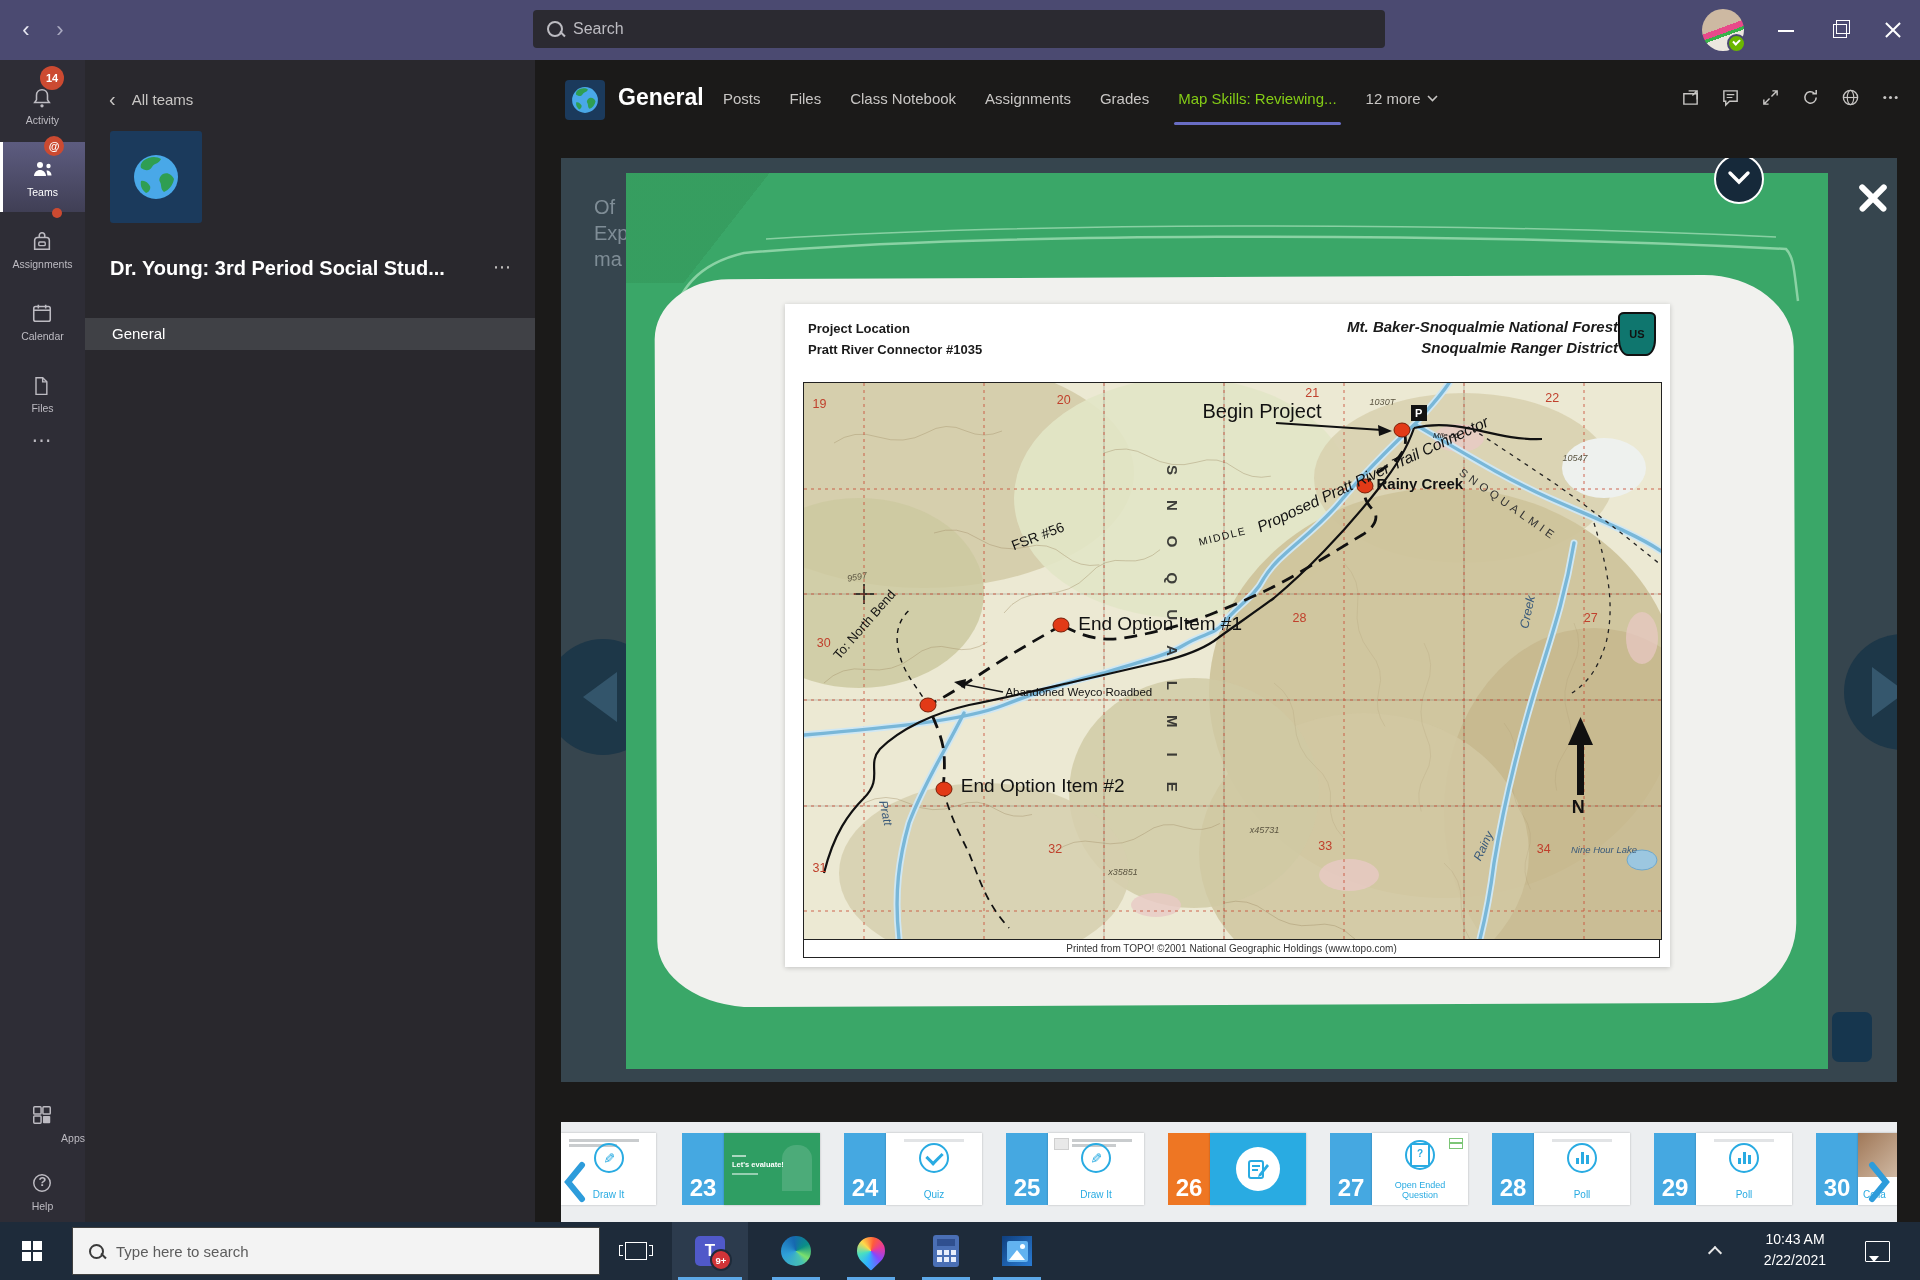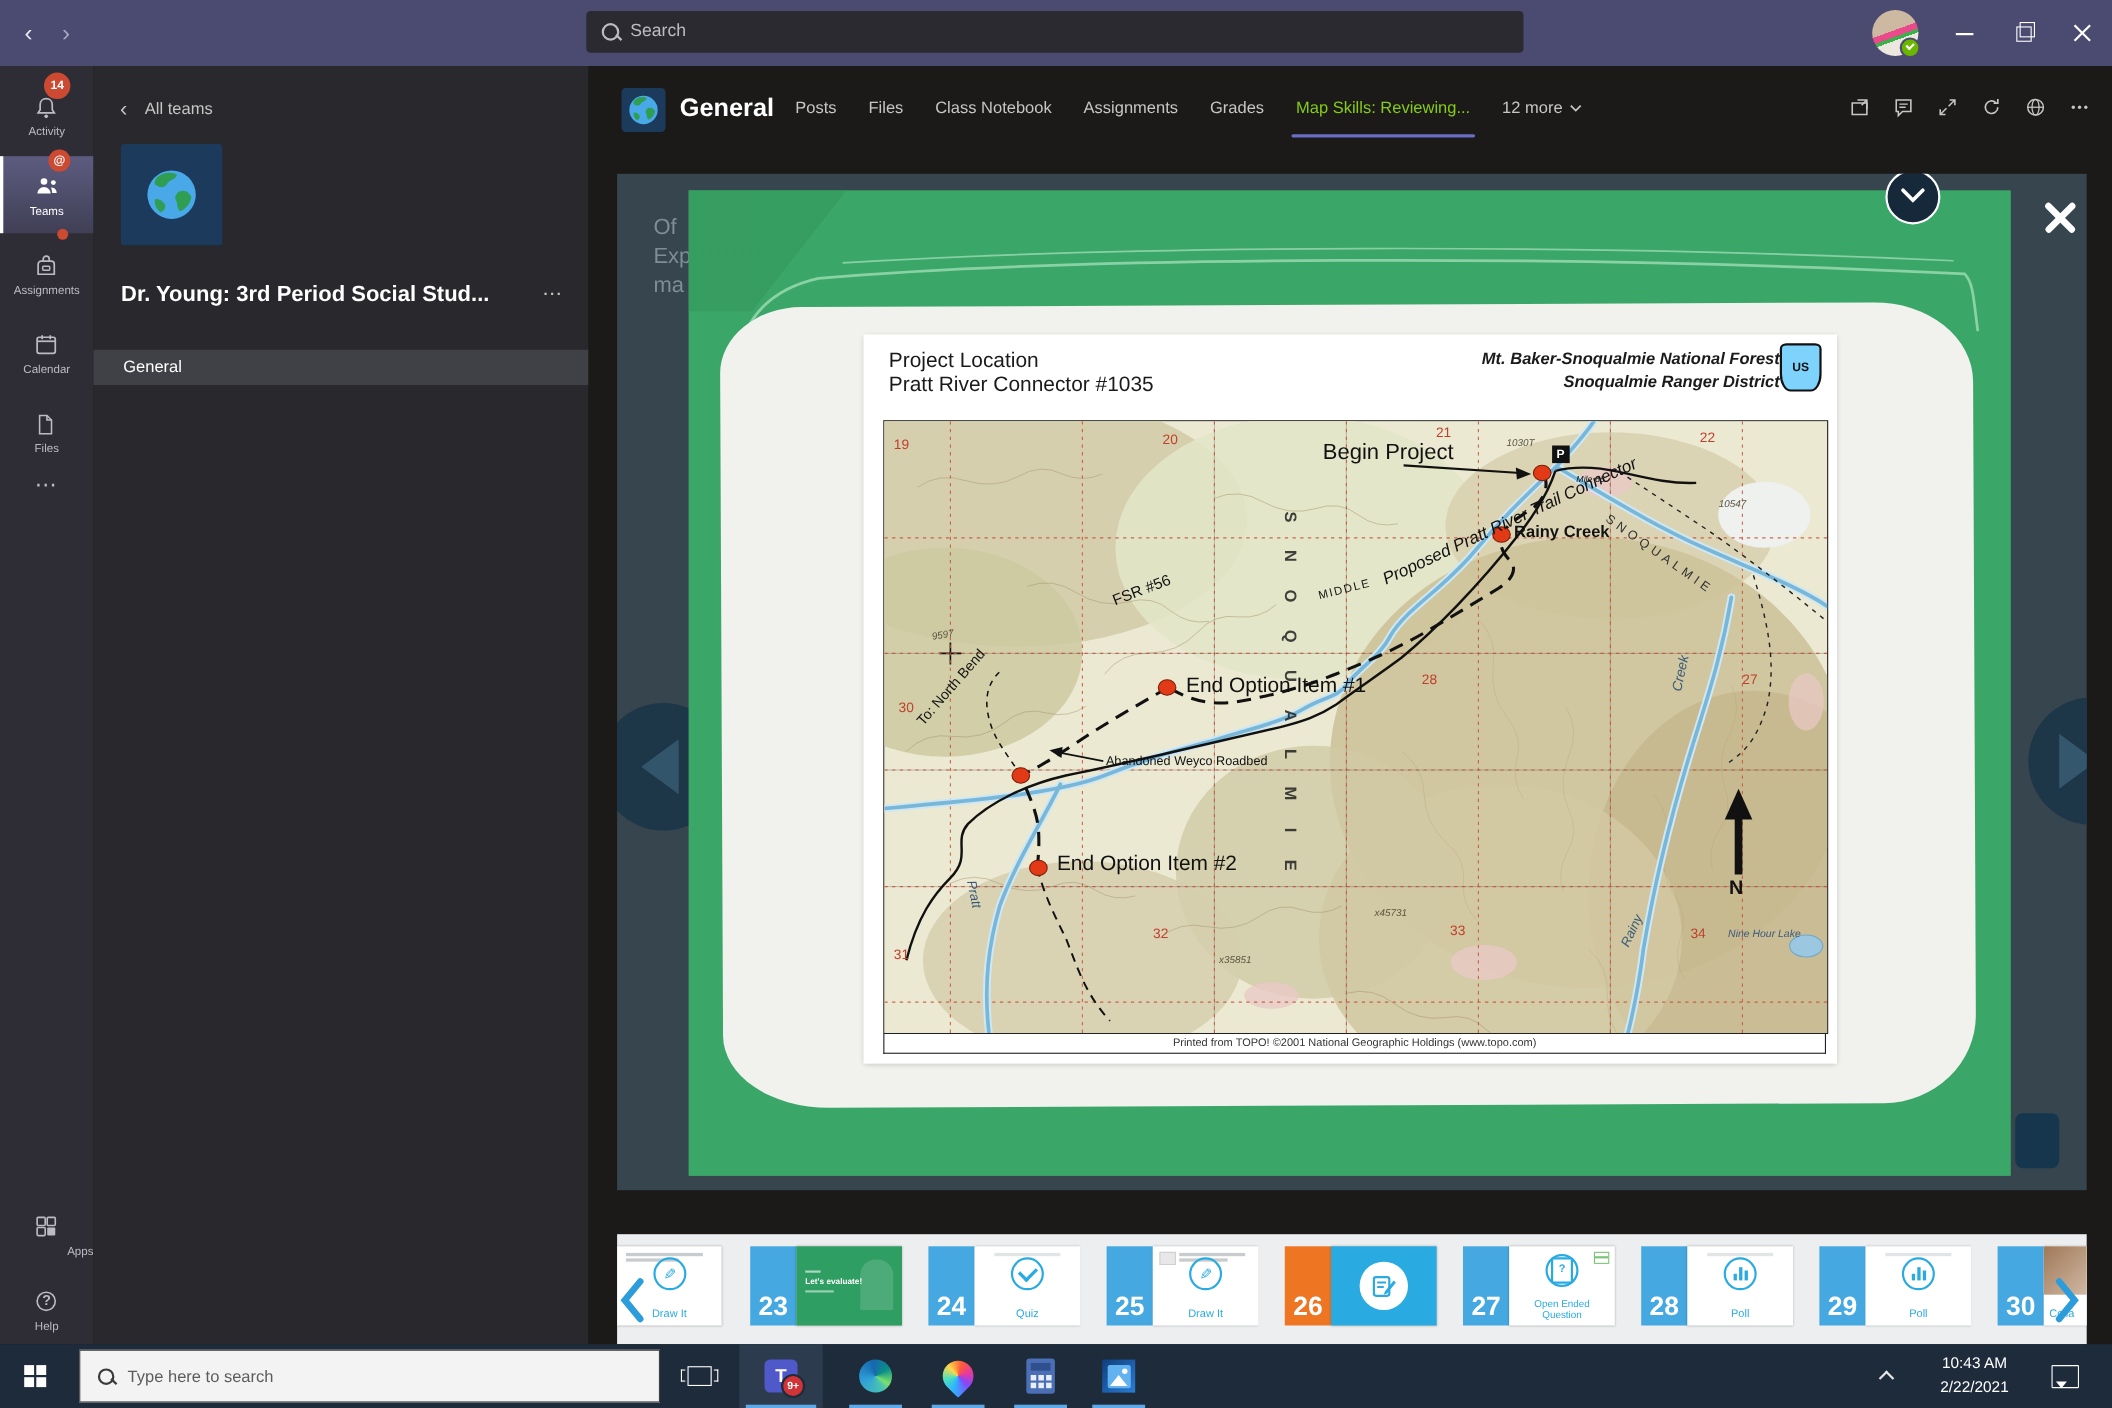--- a/index.html
+++ b/index.html
@@ -64,24 +64,24 @@
   .paper{position:absolute;left:159px;top:131px;width:885px;height:663px;background:#fff;box-shadow:0 1px 5px rgba(0,0,0,.2);}
   .navdown{position:absolute;left:1153px;top:-4px;width:46px;height:46px;border-radius:50%;background:#16293a;border:2.5px solid #fff;z-index:4;}
   .stagex{position:absolute;left:1285px;top:58px;width:40px;height:40px;z-index:4;}
   .stagex i{position:absolute;left:2px;top:17px;width:36px;height:5.5px;background:#fff;border-radius:3px;}
   .arrowc{position:absolute;width:116px;height:116px;border-radius:50%;background:#1d3748;}
   .tri-l{position:absolute;left:38px;top:33px;width:0;height:0;border:25px solid transparent;border-right:34px solid #33556b;border-left:0;}
   .tri-r{position:absolute;left:28px;top:33px;width:0;height:0;border:25px solid transparent;border-left:34px solid #35576d;border-right:0;}
   .cornerbtn{position:absolute;left:1271px;top:854px;width:40px;height:50px;border-radius:7px;background:#16364e;z-index:3;}
 
   
-  .mhead1{position:absolute;left:23px;top:14px;font-size:19px;font-weight:normal;color:#1a1a1a;line-height:21px;}
+  .mhead1{position:absolute;left:23px;top:14px;font-size:13px;font-weight:bold;color:#1a1a1a;line-height:21px;}
   .mheadR{position:absolute;right:52px;top:12px;text-align:right;font-size:15px;font-weight:bold;font-style:italic;color:#1a1a1a;line-height:21px;}
   .shield{position:absolute;right:14px;top:8px;width:34px;height:40px;border:2px solid #111;border-radius:6px 6px 10px 10px/5px 5px 16px 16px;
-    display:flex;align-items:center;justify-content:center;font-size:11px;font-weight:bold;color:#111;background:#7dd3fc;}
+    display:flex;align-items:center;justify-content:center;font-size:11px;font-weight:bold;color:#111;background:#0f766e;}
   .topo{position:absolute;left:18px;top:78px;width:857px;height:556px;border:1px solid #222;overflow:hidden;background:#ece9d3;}
   .mfooter{position:absolute;left:18px;top:636px;width:857px;height:18px;border:1px solid #222;border-top:none;
     text-align:center;font-size:10px;color:#333;line-height:17px;box-sizing:border-box;background:#fff;}
   .ml{position:absolute;color:#111;white-space:nowrap;}
   .gnum{position:absolute;color:#c0402c;font-size:12.5px;}
   .elev{position:absolute;color:#5a5440;font-size:9px;font-style:italic;}
   .pbox{position:absolute;background:#111;color:#fff;width:16px;height:16px;font-size:11px;font-weight:bold;text-align:center;line-height:16px;}
   .vertword{position:absolute;left:42%;top:4px;height:430px;writing-mode:vertical-rl;direction:rtl;
     font-size:15px;letter-spacing:25px;color:#222;font-weight:bold;opacity:.85;}
   .ct{fill:none;stroke:#a3906a;stroke-width:.8;opacity:.5;}

